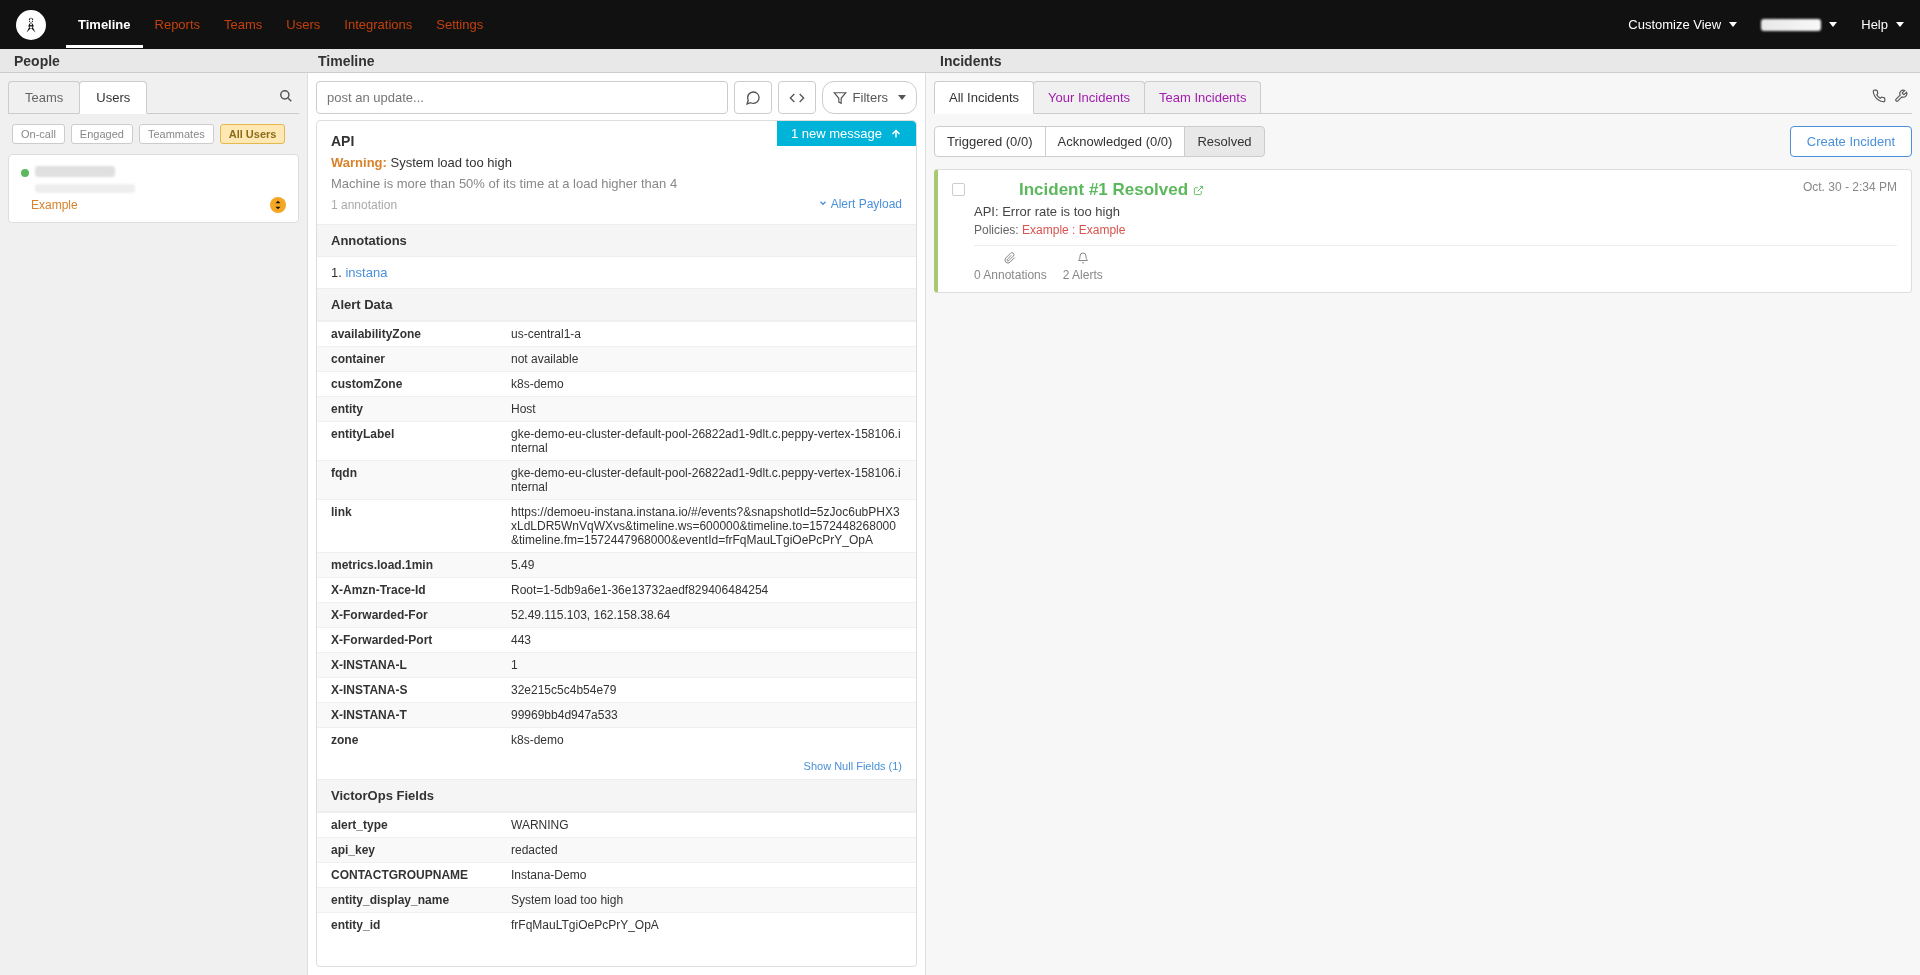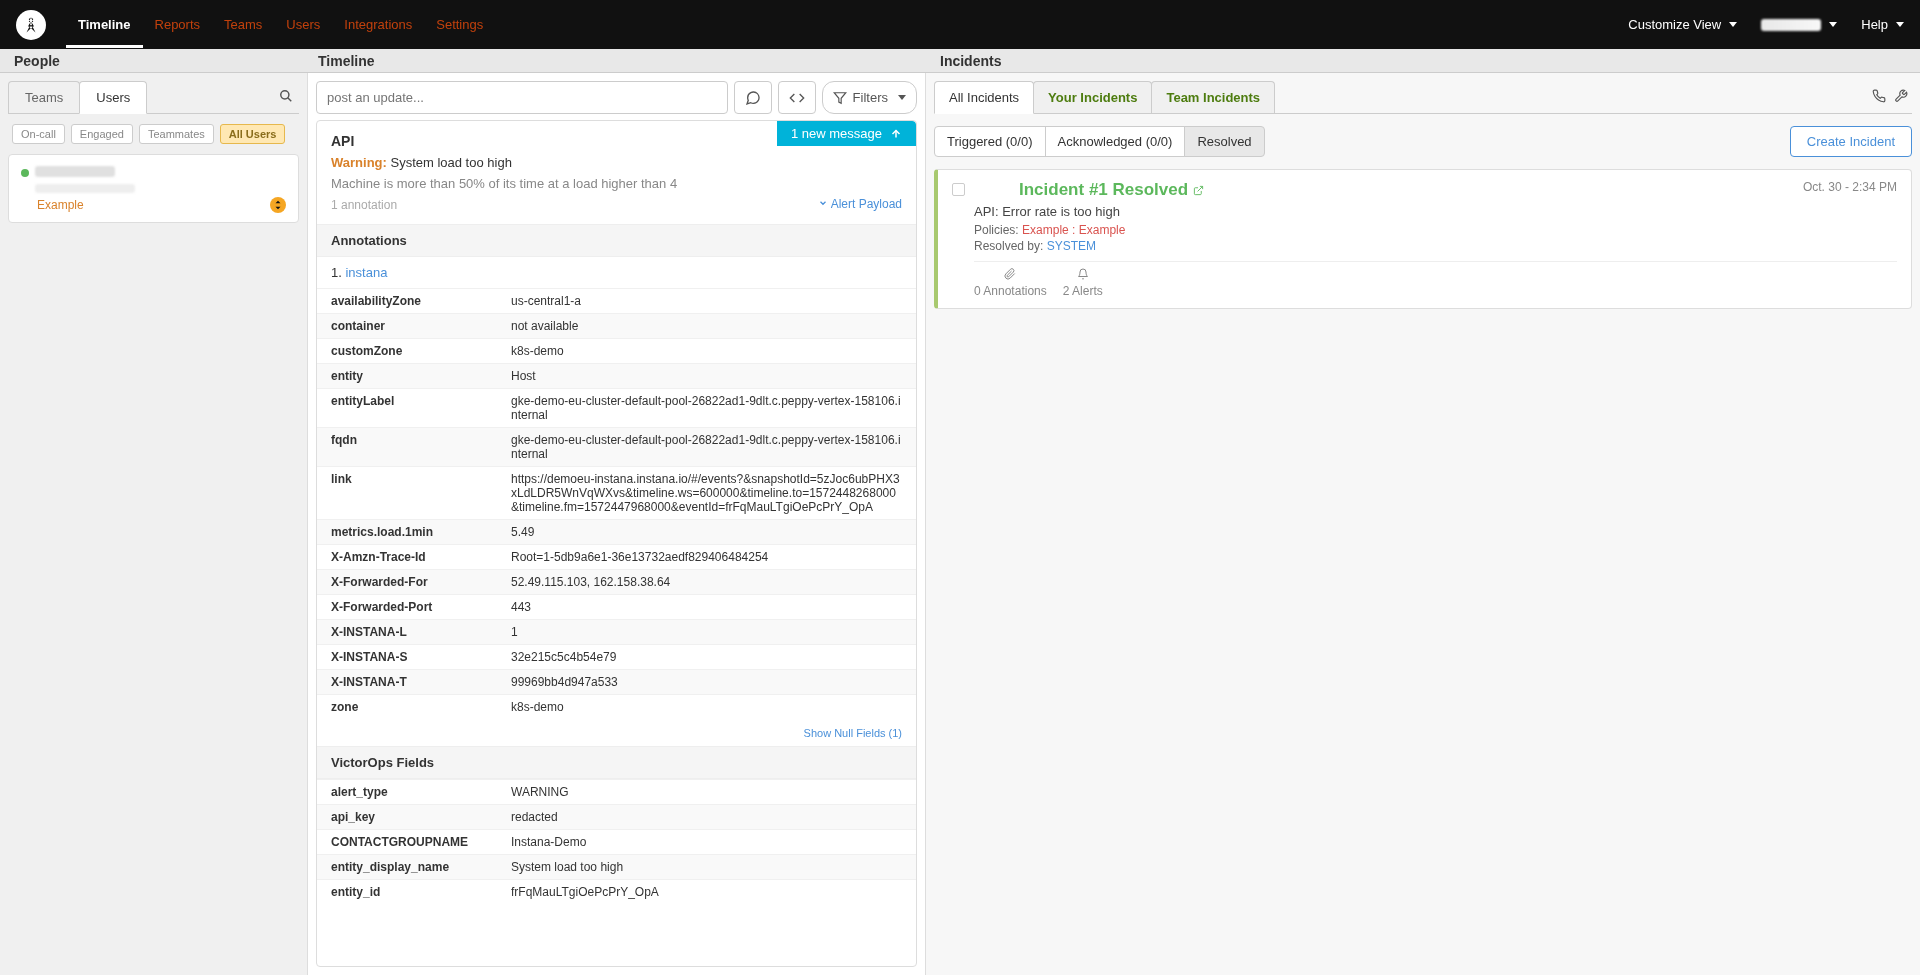--- a/index.html
+++ b/index.html
@@ -26,21 +26,21 @@
 .tab { padding: 8px 16px; background: #f0f0f0; border: 1px solid #ccc; border-bottom: none; font-size: 13px; cursor: pointer; color: #666; margin-right: -1px; border-radius: 4px 4px 0 0; }
 .tab.active { background: #fff; color: #333; border-bottom: 1px solid #fff; margin-bottom: -1px; font-weight: 500; }
 .tab-icon-right { margin-left: auto; padding: 6px; cursor: pointer; color: #555; }
 .pill-row { padding: 10px 4px; display: flex; gap: 6px; }
 .pill { border: 1px solid #ccc; border-radius: 3px; padding: 3px 8px; font-size: 11px; color: #888; background: #fff; cursor: pointer; }
 .pill.active { background: #ffe8b3; border-color: #e6b84d; color: #8a6d1b; font-weight: 600; }
 .user-card { background: #fff; border: 1px solid #ddd; border-radius: 4px; padding: 10px 12px; }
 .user-card .dot { width: 8px; height: 8px; background: #5cb85c; border-radius: 50%; display: inline-block; margin-right: 6px; }
 .user-name-blur { background: #e0e0e0; height: 11px; width: 80px; border-radius: 3px; display: inline-block; filter: blur(1px); }
 .user-sub-blur { background: #eee; height: 9px; width: 100px; border-radius: 3px; display: block; margin: 4px 0 4px 14px; filter: blur(1px); }
-.user-team-link { color: #d9822b; font-size: 12px; margin-left: 16px; cursor: pointer; text-align: right; }
+.user-team-link { color: #d9822b; font-size: 12px; margin-left: 10px; cursor: pointer; text-align: right; }
 .user-badge { float: right; width: 16px; height: 16px; background: #f5a623; border-radius: 50%; display: flex; align-items: center; justify-content: center; }
 .post-row { display: flex; gap: 6px; margin-bottom: 6px; }
 .post-input { flex: 1; border: 1px solid #ccc; border-radius: 4px; padding: 8px 10px; font-size: 13px; color: #888; background: #fff; }
 .icon-btn { border: 1px solid #ccc; border-radius: 4px; padding: 6px 10px; background: #fff; cursor: pointer; display: flex; align-items: center; justify-content: center; }
 .filters-btn { border: 1px solid #ccc; border-radius: 12px; padding: 6px 10px; background: #fff; cursor: pointer; display: flex; align-items: center; gap: 6px; font-size: 13px; color: #555; }
 .timeline-card { border: 1px solid #ddd; border-radius: 4px; background: #fff; position: relative; overflow-y: auto; flex: 1; }
 .new-msg-banner { position: absolute; top: 0; right: 0; background: #00b3d9; color: #fff; padding: 5px 14px; font-size: 13px; display: flex; align-items: center; gap: 8px; cursor: pointer; border-radius: 0 4px 0 0; }
 .card-pad { padding: 12px 14px; }
 .alert-title { font-weight: 700; font-size: 14px; margin-bottom: 6px; }
 .warning-label { color: #d9822b; font-weight: 700; }
@@ -50,21 +50,21 @@
 .subheader { background: #f5f5f5; border-top: 1px solid #eee; border-bottom: 1px solid #eee; padding: 8px 14px; font-weight: 700; font-size: 13px; }
 .anno-list { padding: 8px 14px; font-size: 13px; }
 .anno-list a { color: #4a90d9; cursor: pointer; }
 .data-table { width: 100%; font-size: 12px; border-collapse: collapse; }
 .data-table tr:nth-child(even) { background: #f9f9f9; }
 .data-table td { padding: 5px 14px; vertical-align: top; word-break: break-all; border-top: 1px solid #f0f0f0; }
 .data-table td:first-child { font-weight: 700; width: 180px; }
 .show-null { text-align: right; padding: 6px 14px; }
 .show-null a { color: #4a90d9; font-size: 11px; cursor: pointer; }
 .inc-tabs { display: flex; border-bottom: 1px solid #ccc; align-items: center; }
-.inc-tab { padding: 8px 14px; background: #f0f0f0; border: 1px solid #ccc; border-bottom: none; font-size: 13px; cursor: pointer; color: #4d7c0f; margin-right: -1px; border-radius: 4px 4px 0 0; font-weight: bold; }
+.inc-tab { padding: 8px 14px; background: #f0f0f0; border: 1px solid #ccc; border-bottom: none; font-size: 13px; cursor: pointer; color: #a21caf; margin-right: -1px; border-radius: 4px 4px 0 0; }
 .inc-tab.active { background: #fff; color: #333; border-bottom: 1px solid #fff; margin-bottom: -1px; font-weight: 500; }
 .inc-tab-icons { margin-left: auto; display: flex; gap: 8px; padding: 4px; color: #555; }
 .inc-filter-row { display: flex; gap: 0; padding: 12px 0; align-items: center; }
 .inc-filter-btn { border: 1px solid #ccc; padding: 7px 12px; background: #fff; font-size: 13px; cursor: pointer; margin-right: -1px; }
 .inc-filter-btn:first-child { border-radius: 4px 0 0 4px; }
 .inc-filter-btn.active { background: #e8e8e8; }
 .inc-filter-btn:nth-child(3) { border-radius: 0 4px 4px 0; }
 .create-inc-btn { margin-left: auto; border: 1px solid #4a90d9; color: #4a90d9; background: #fff; padding: 7px 16px; border-radius: 4px; font-size: 13px; cursor: pointer; }
 .incident-card { background: #fff; border: 1px solid #ddd; border-left: 4px solid #a8c96f; border-radius: 4px; padding: 10px 14px; }
 .inc-top-row { display: flex; align-items: flex-start; gap: 8px; }
@@ -195,20 +195,21 @@
           </span>
         </div>
       </div>
 
       <div class="subheader">Annotations</div>
       <div class="anno-list">
         <span>1.</span>
         <a>instana</a>
       </div>
 
+      <div class="subheader">Alert Data</div>
       <table class="data-table">
         <tbody id="alert-data-tbody">
             <tr>
               <td>availabilityZone</td>
               <td>us-central1-a</td>
             </tr>
             <tr>
               <td>container</td>
               <td>not available</td>
             </tr>
@@ -329,24 +330,20 @@
               <line x1="10" y1="14" x2="21" y2="3"></line>
             </svg>
         </div>
         <div class="inc-time">Oct. 30 - 2:34 PM</div>
       </div>
       <div class="inc-body">
         <div class="inc-sub">API: Error rate is too high</div>
         <div class="inc-meta">
           <span>Policies:</span>
           <span class="policy-link">Example : Example</span>
-        </div>
-        <div class="inc-meta">
-          <span>Resolved by:</span>
-          <span class="system-link">SYSTEM</span>
         </div>
         <div class="inc-footer">
           <div class="inc-footer-item">
             <svg width="12" height="12" viewBox="0 0 24 24" fill="none" stroke="currentColor" stroke-width="2">
                 <path d="M21.44 11.05l-9.19 9.19a6 6 0 0 1-8.49-8.49l9.19-9.19a4 4 0 0 1 5.66 5.66l-9.2 9.19a2 2 0 0 1-2.83-2.83l8.49-8.48"></path>
               </svg>
             <span>0 Annotations</span>
           </div>
           <div class="inc-footer-item">
             <svg width="12" height="12" viewBox="0 0 24 24" fill="none" stroke="currentColor" stroke-width="2">

